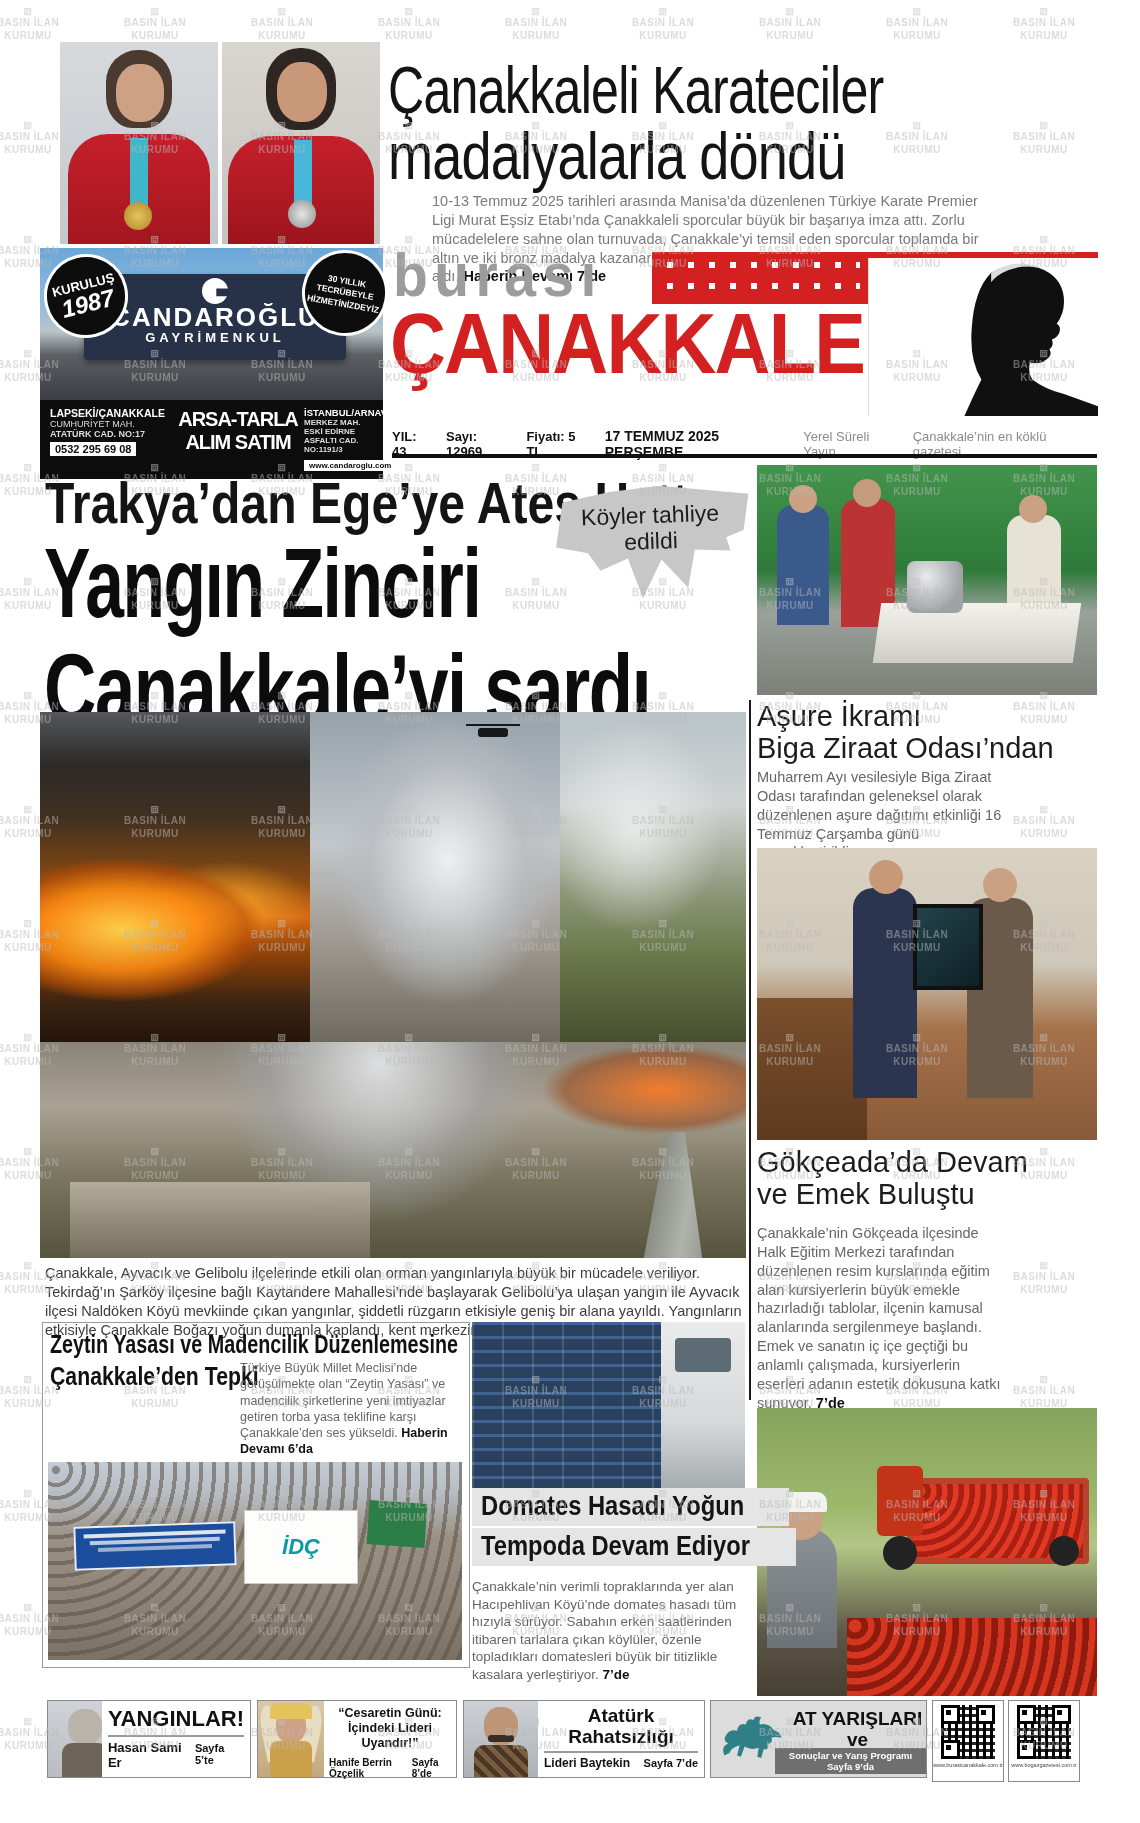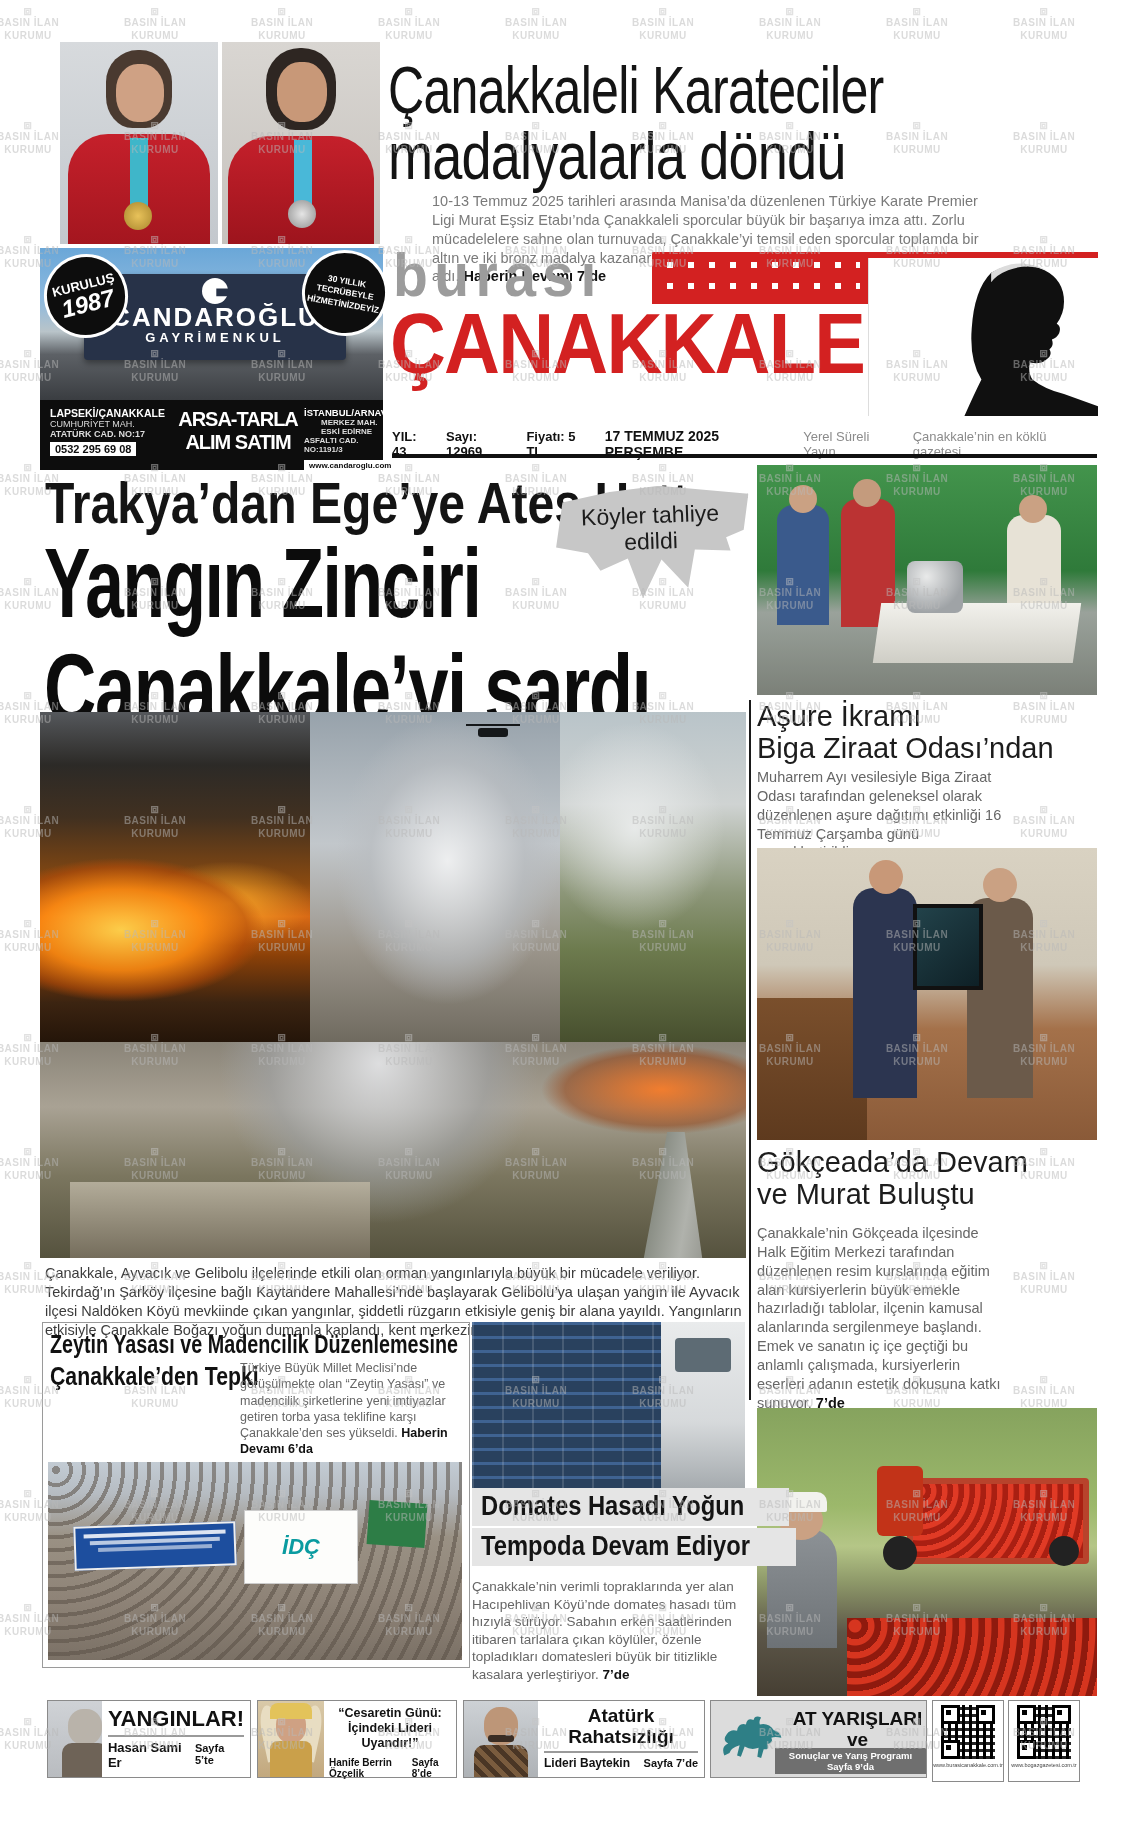--- a/index.html
+++ b/index.html
@@ -84,34 +84,34 @@
         <div style="color:#fff;font-weight:700;font-size:13px;letter-spacing:4px;">GAYRİMENKUL</div>
       </div>
     </div>
     <div class="abs ad-badge" style="left:4px;top:6px;width:78px;height:78px;transform:rotate(-14deg);">
       <span style="font-size:13px;font-weight:800;">KURULUŞ</span>
       <span style="font-size:24px;font-weight:800;font-style:italic;line-height:1;">1987</span>
     </div>
     <div class="abs ad-badge" style="left:262px;top:2px;width:80px;height:80px;transform:rotate(10deg);">
       <span style="font-size:8.5px;font-weight:800;line-height:1.3;padding:0 6px;">30 YILLIK TECRÜBEYLE HİZMETİNİZDEYİZ</span>
     </div>
-    <div class="abs ad-bottom" style="left:0;top:152px;width:343px;height:70px;">
+    <div class="abs ad-bottom" style="left:0;top:152px;width:343px;height:79px;">
       <div class="abs" style="left:10px;top:7px;width:120px;">
         <div style="font-size:10.5px;font-weight:800;">LAPSEKİ/ÇANAKKALE</div>
         <div style="font-size:9px;font-weight:400;color:#ddd;">CUMHURİYET MAH.</div>
         <div style="font-size:9px;font-weight:700;color:#ddd;">ATATÜRK CAD. NO:17</div>
         <div class="ad-white-box" style="font-size:11px;margin-top:3px;">0532 295 69 08</div>
       </div>
       <div class="abs" style="left:137px;top:8px;width:122px;text-align:center;">
         <div style="font-size:20px;font-weight:800;letter-spacing:-1px;">ARSA-TARLA</div>
         <div style="font-size:20px;font-weight:800;letter-spacing:-1px;">ALIM SATIM</div>
       </div>
       <div class="abs" style="left:264px;top:7px;width:76px;">
         <div style="font-size:9.5px;font-weight:800;">İSTANBUL/ARNAVUTKÖY</div>
-        <div style="font-size:8px;font-weight:700;color:#ddd;margin-left:17px;">MERKEZ MAH. ESKİ EDİRNE</div>
+        <div style="font-size:8px;font-weight:700;color:#ddd;">MERKEZ MAH. ESKİ EDİRNE</div>
         <div style="font-size:8px;font-weight:700;color:#ddd;">ASFALTI CAD. NO:1191/3</div>
         <div class="ad-white-box" style="font-size:8px;margin-top:3px;">www.candaroglu.com</div>
       </div>
     </div>
   </div>
 
   <div class="abs" style="left:393px;top:244px;font-size:62px;font-weight:700;color:#9c9c9c;letter-spacing:7px;line-height:1;">
     <span class="cond" style="transform:scaleX(.92);">burası</span>
   </div>
   <div class="abs mosaic" style="left:652px;top:252px;width:208px;height:52px;"></div>
@@ -199,21 +199,21 @@
   <div class="abs photo" style="left:757px;top:848px;width:340px;height:292px;background:linear-gradient(180deg,#d9d2c2 0%,#cfc8b8 40%,#a4714a 62%,#8a5a38 100%);">
     <div class="abs" style="left:0;top:150px;width:110px;height:142px;background:linear-gradient(180deg,#7a4f2c,#5e3a1e);"></div>
     <div class="abs" style="left:96px;top:40px;width:64px;height:210px;background:#2c3550;border-radius:20px 20px 0 0;"></div>
     <div class="abs" style="left:112px;top:12px;width:34px;height:34px;background:#c89878;border-radius:50%;"></div>
     <div class="abs" style="left:210px;top:50px;width:66px;height:200px;background:#6b5a4a;border-radius:20px 20px 0 0;"></div>
     <div class="abs" style="left:226px;top:20px;width:34px;height:34px;background:#caa183;border-radius:50%;"></div>
     <div class="abs" style="left:156px;top:56px;width:62px;height:78px;background:linear-gradient(140deg,#22424a,#0e2026);border:4px solid #111;"></div>
   </div>
   <div class="abs story-h" style="left:757px;top:1146px;font-size:29px;">
     <div>Gökçeada’da Devam</div>
-    <div>ve Murat Buluştu</div>
+    <div>ve Emek Buluştu</div>
   </div>
   <p class="abs body-txt" style="left:757px;top:1224px;width:252px;margin:0;font-size:14.5px;">
     <span>Çanakkale’nin Gökçeada ilçesinde Halk Eğitim Merkezi tarafından düzenlenen resim kurslarında eğitim alan kursiyerlerin büyük emekle hazırladığı tablolar, ilçenin kamusal alanlarında sergilenmeye başlandı. Emek ve sanatın iç içe geçtiği bu anlamlı çalışmada, kursiyerlerin eserleri adanın estetik dokusuna katkı sunuyor.</span> <b>7’de</b>
   </p>
 
   <div class="abs" style="left:42px;top:1322px;width:426px;height:344px;border:1px solid #9a9a9a;"></div>
   <div class="abs" style="left:50px;top:1330px;font-size:25px;font-weight:700;">
     <span class="cond" style="transform:scaleX(.79);">Zeytin Yasası ve Madencilik Düzenlemesine</span>
   </div>
   <div class="abs" style="left:50px;top:1362px;font-size:25px;font-weight:700;">

